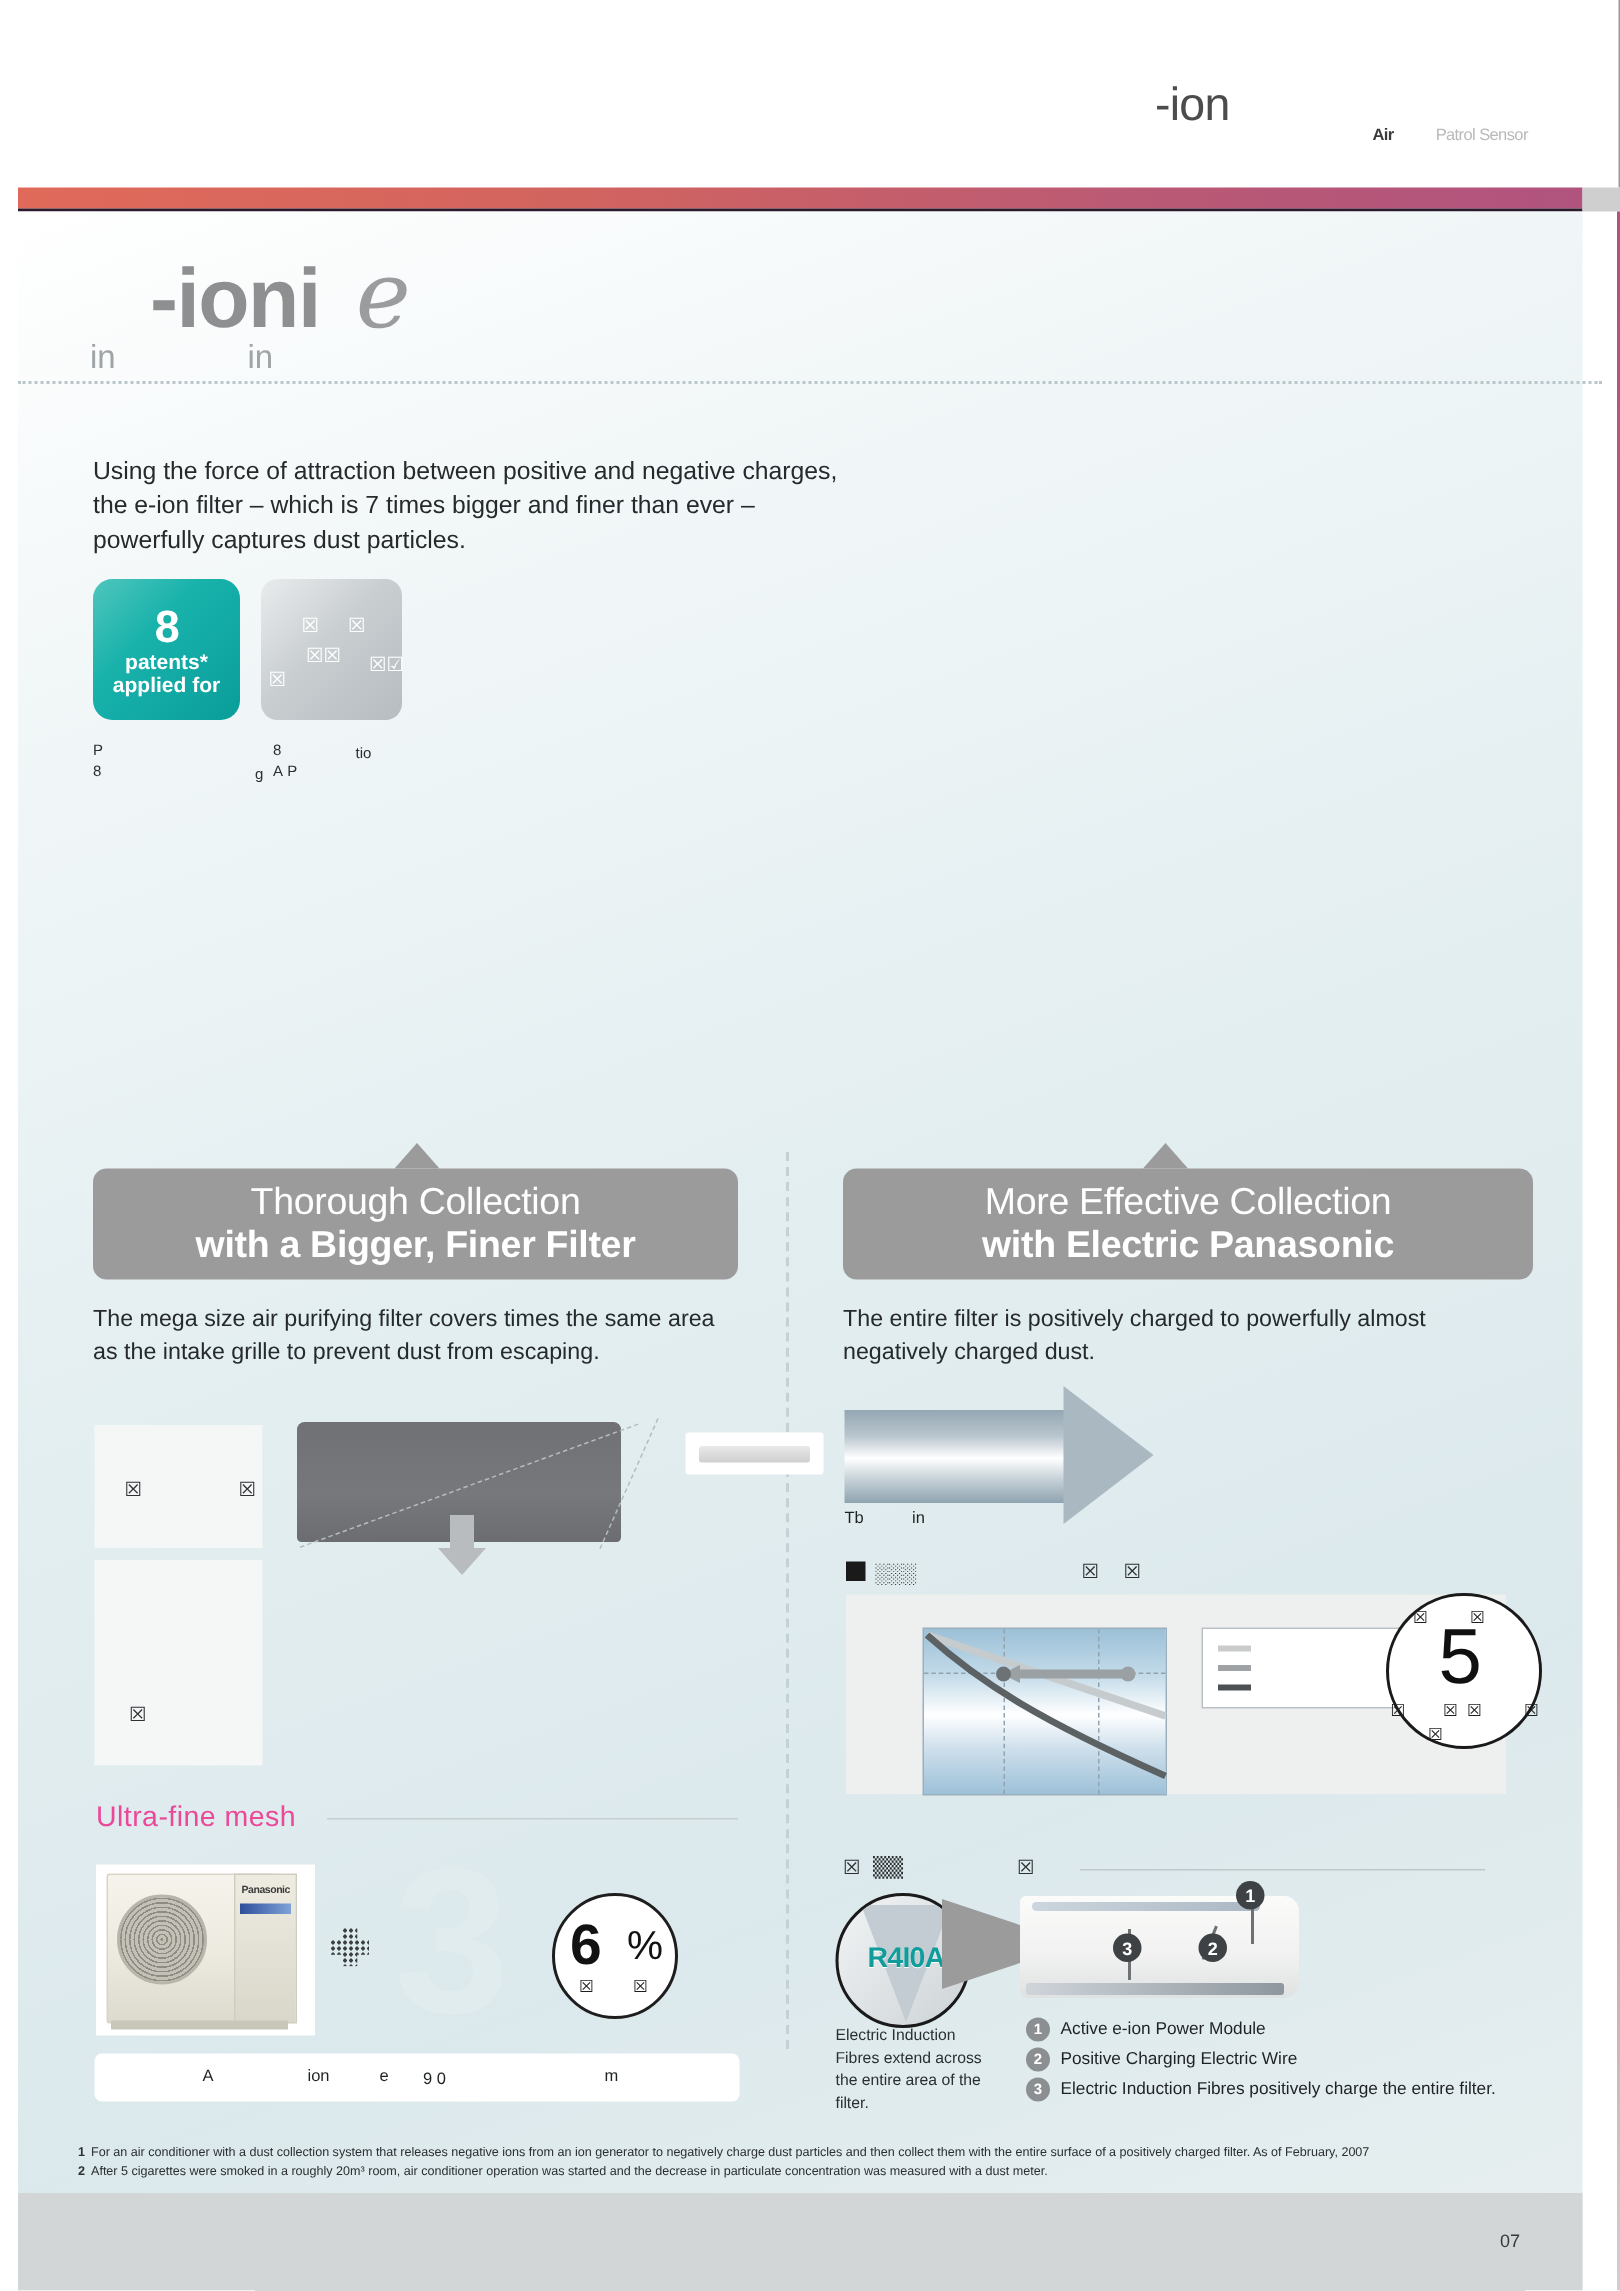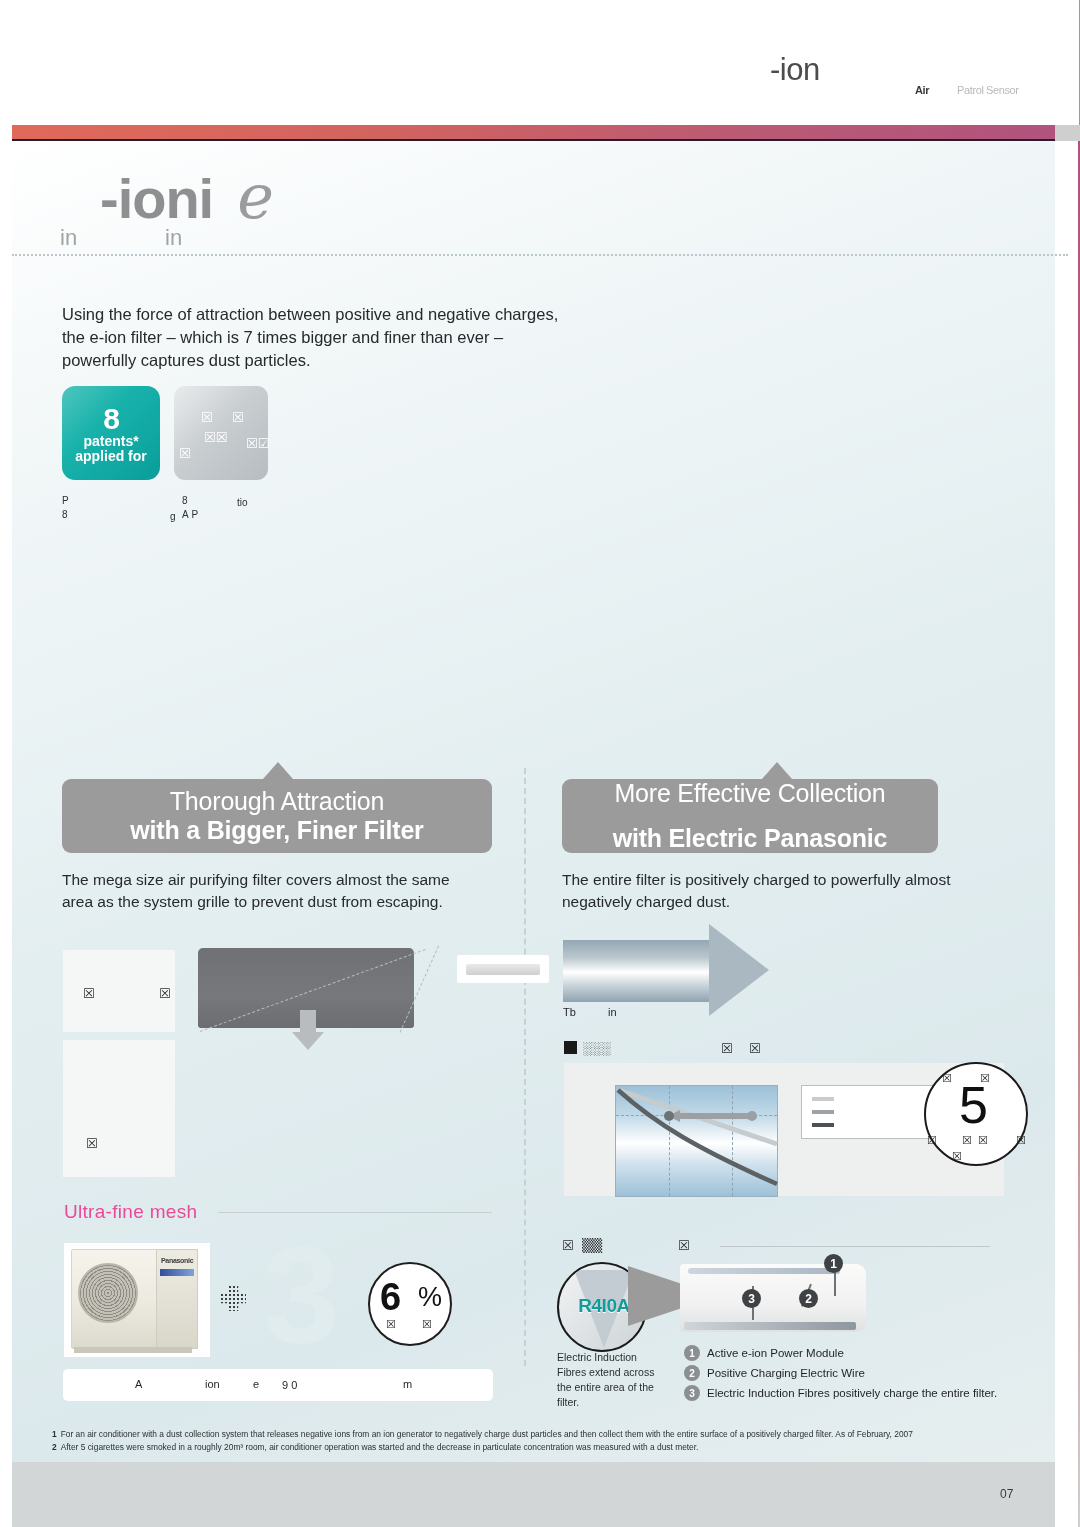--- a/index.html
+++ b/index.html
@@ -463,24 +463,24 @@
     <span class="bc-r1c">tio</span>
     <span class="bc-r2">8</span>
     <span class="bc-r2b">g</span>
     <span class="bc-r2c">A&nbsp;P</span>
   </div>
 
   <div class="col-divider"></div>
 
   <div class="panel-head-notch" style="left:263px; top:762px;"></div>
   <div class="panel-head" style="left:62px; top:779px; width:430px;">
-    <span class="ph-l1">Thorough Attraction</span>
+    <span class="ph-l1">Thorough Collection</span>
     <span class="ph-l2">with a Bigger, Finer Filter</span>
   </div>
-  <div class="panel-body" style="left:62px; top:869px; width:420px;">The mega size air purifying filter covers almost the same area as the system grille to prevent dust from escaping.</div>
+  <div class="panel-body" style="left:62px; top:869px; width:420px;">The mega size air purifying filter covers times the same area as the intake grille to prevent dust from escaping.</div>
 
   <div class="lp-box-top">
     <span class="g1 tofu">☒</span>
     <span class="g2 tofu">☒</span>
   </div>
   <div class="lp-box-bot">
     <span class="g1 tofu">☒</span>
   </div>
 
   <div class="ac-unit"></div>
@@ -517,21 +517,21 @@
 
   <div class="white-strip">
     <span class="ws1">A</span>
     <span class="ws2">ion</span>
     <span class="ws3">e</span>
     <span class="ws4">　9&nbsp;0</span>
     <span class="ws5">m</span>
   </div>
 
   <div class="panel-head-notch" style="left:762px; top:762px;"></div>
-  <div class="panel-head" style="left:562px; top:779px; width:376px;justify-content:space-between;">
+  <div class="panel-head" style="left:562px; top:779px; width:460px;">
     <span class="ph-l1">More Effective Collection</span>
     <span class="ph-l2">with Electric Panasonic</span>
   </div>
   <div class="panel-body" style="left:562px; top:869px; width:420px;">The entire filter is positively charged to powerfully almost negatively charged dust.</div>
 
   <div class="big-arrow">
     <span class="shaft"></span>
     <span class="head"></span>
   </div>
   <div class="arrow-cap-a">Tb</div>

